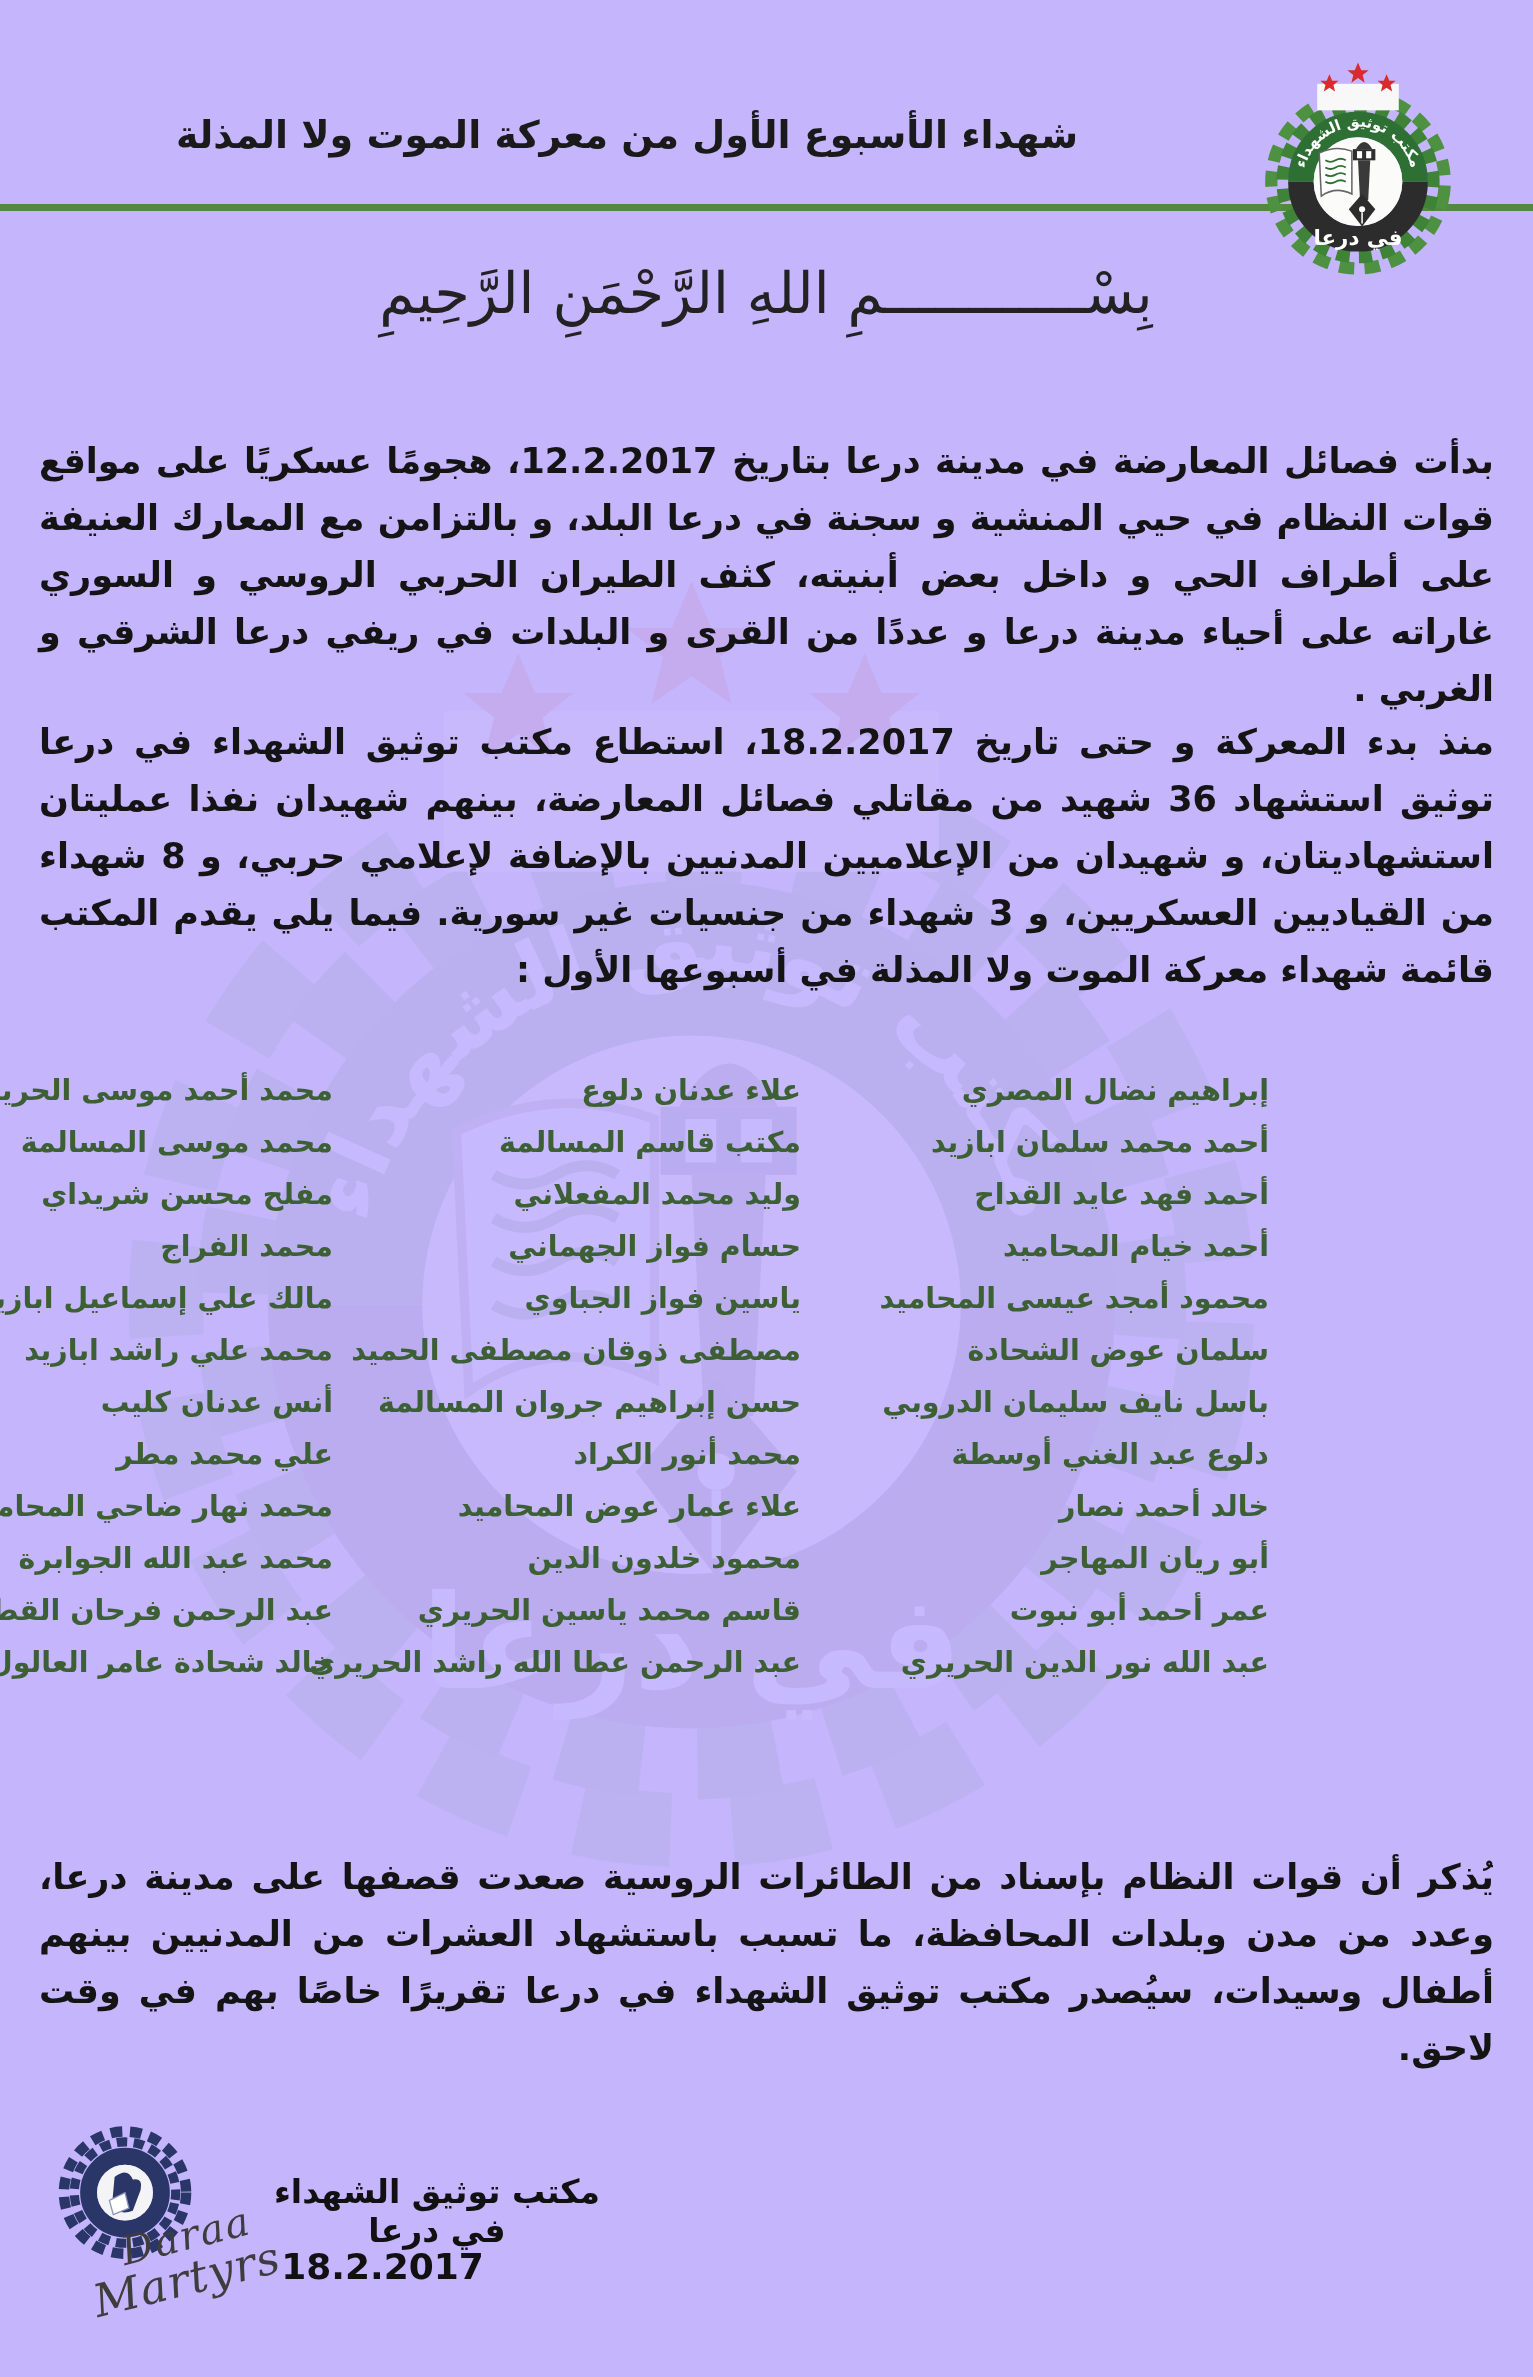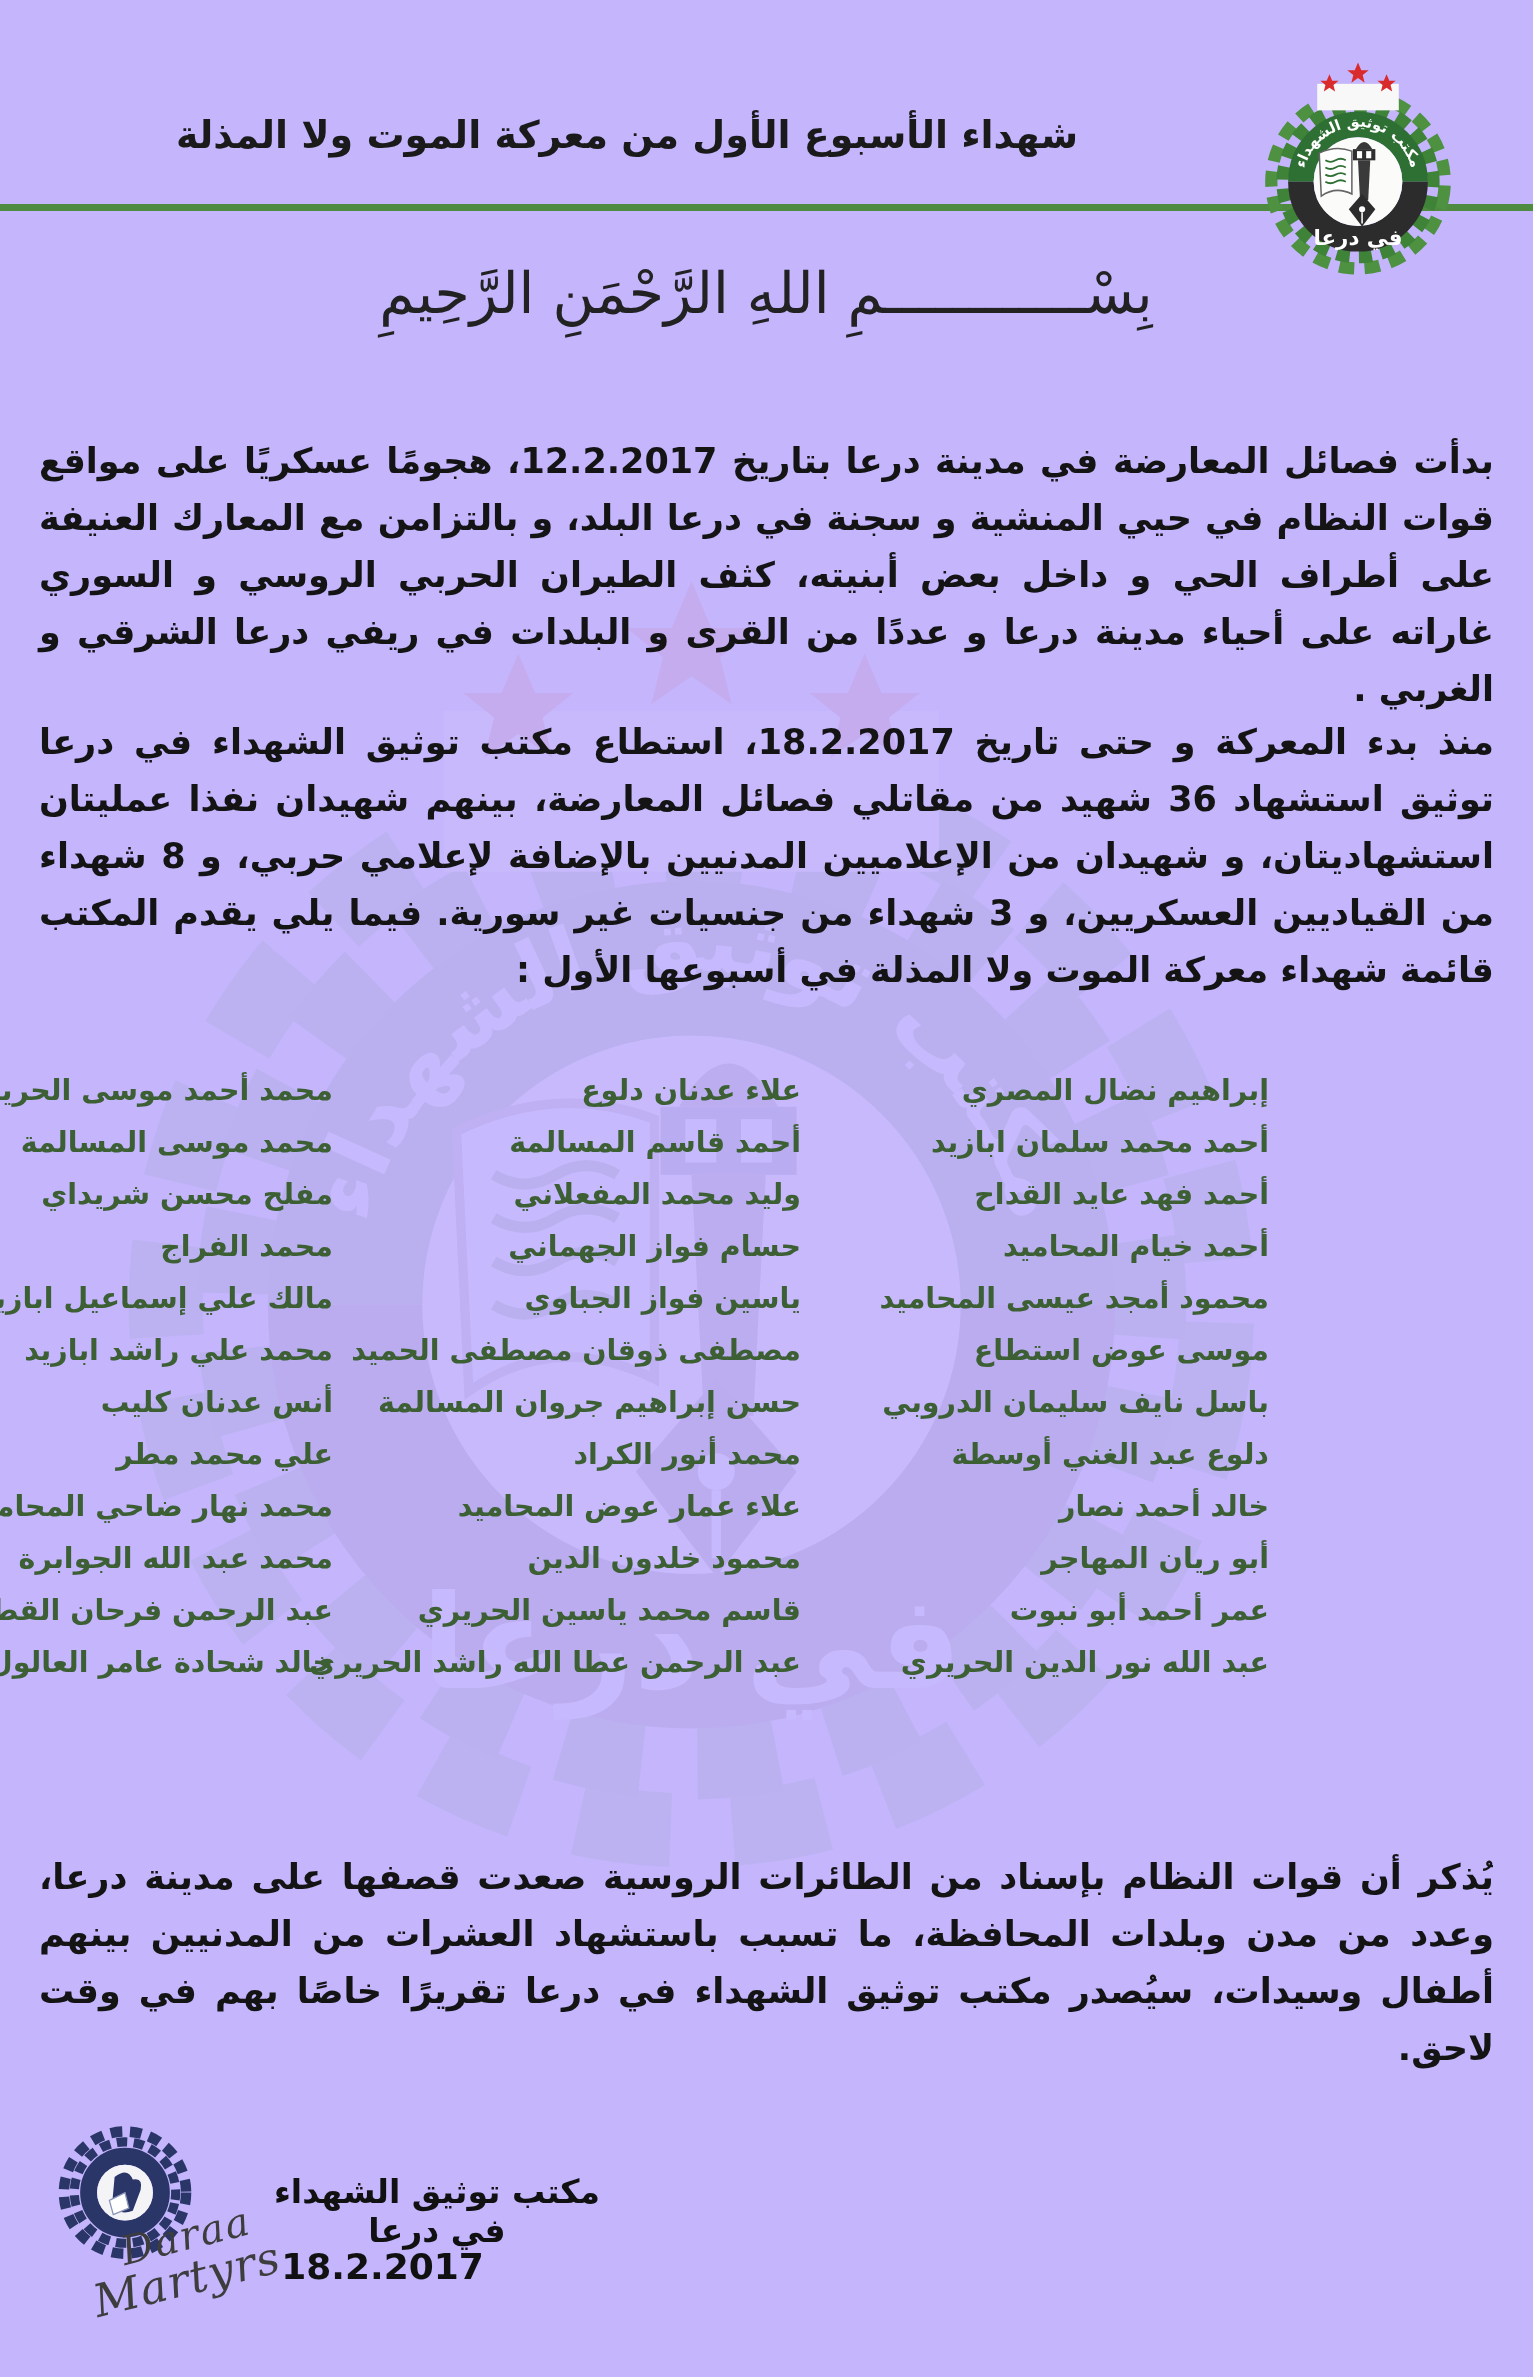--- a/index.html
+++ b/index.html
@@ -155,31 +155,31 @@
   <div class="para" id="para-intro">بدأت فصائل المعارضة في مدينة درعا بتاريخ 12.2.2017، هجومًا عسكريًا على مواقع قوات النظام في حيي المنشية و سجنة في درعا البلد، و بالتزامن مع المعارك العنيفة على أطراف الحي و داخل بعض أبنيته، كثف الطيران الحربي الروسي و السوري غاراته على أحياء مدينة درعا و عددًا من القرى و البلدات في ريفي درعا الشرقي و الغربي .</div>
   <div class="para" id="para-doc">منذ بدء المعركة و حتى تاريخ 18.2.2017، استطاع مكتب توثيق الشهداء في درعا توثيق استشهاد 36 شهيد من مقاتلي فصائل المعارضة، بينهم شهيدان نفذا عمليتان استشهاديتان، و شهيدان من الإعلاميين المدنيين بالإضافة لإعلامي حربي، و 8 شهداء من القياديين العسكريين، و 3 شهداء من جنسيات غير سورية. فيما يلي يقدم المكتب قائمة شهداء معركة الموت ولا المذلة في أسبوعها الأول :</div>
 
   <div class="names">
     <div class="ncol">
       <div class="name">إبراهيم نضال المصري</div>
       <div class="name">أحمد محمد سلمان ابازيد</div>
       <div class="name">أحمد فهد عايد القداح</div>
       <div class="name">أحمد خيام المحاميد</div>
       <div class="name">محمود أمجد عيسى المحاميد</div>
-      <div class="name">موسى عوض استطاع</div>
+      <div class="name">سلمان عوض الشحادة</div>
       <div class="name">باسل نايف سليمان الدروبي</div>
       <div class="name">دلوع عبد الغني أوسطة</div>
       <div class="name">خالد أحمد نصار</div>
       <div class="name">أبو ريان المهاجر</div>
       <div class="name">عمر أحمد أبو نبوت</div>
       <div class="name">عبد الله نور الدين الحريري</div>
     </div>
     <div class="ncol">
       <div class="name">علاء عدنان دلوع</div>
-      <div class="name">أحمد قاسم المسالمة</div>
+      <div class="name">مكتب قاسم المسالمة</div>
       <div class="name">وليد محمد المفعلاني</div>
       <div class="name">حسام فواز الجهماني</div>
       <div class="name">ياسين فواز الجباوي</div>
       <div class="name">مصطفى ذوقان مصطفى الحميد</div>
       <div class="name">حسن إبراهيم جروان المسالمة</div>
       <div class="name">محمد أنور الكراد</div>
       <div class="name">علاء عمار عوض المحاميد</div>
       <div class="name">محمود خلدون الدين</div>
       <div class="name">قاسم محمد ياسين الحريري</div>
       <div class="name">عبد الرحمن عطا الله راشد الحريري</div>

